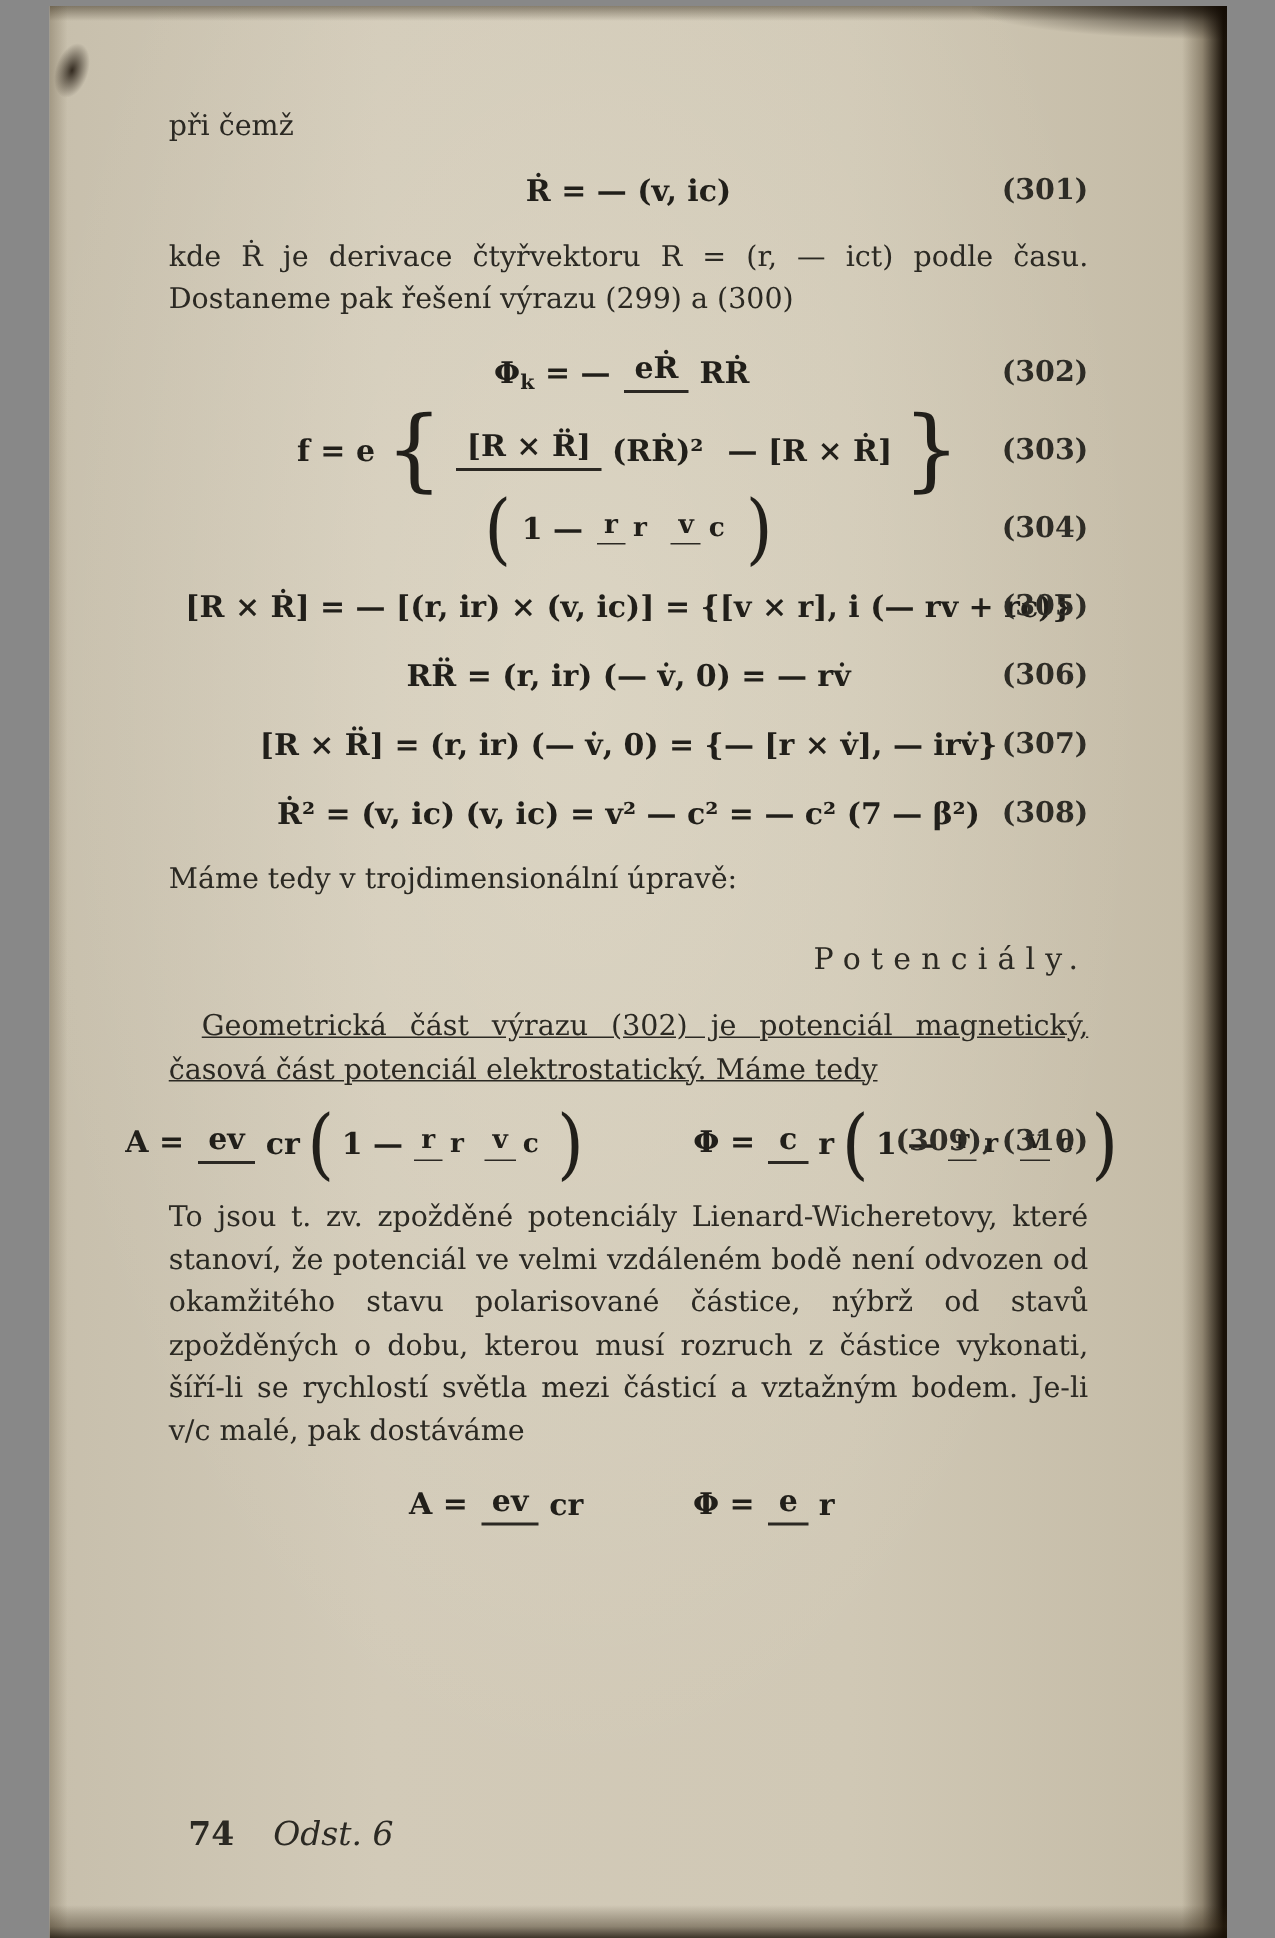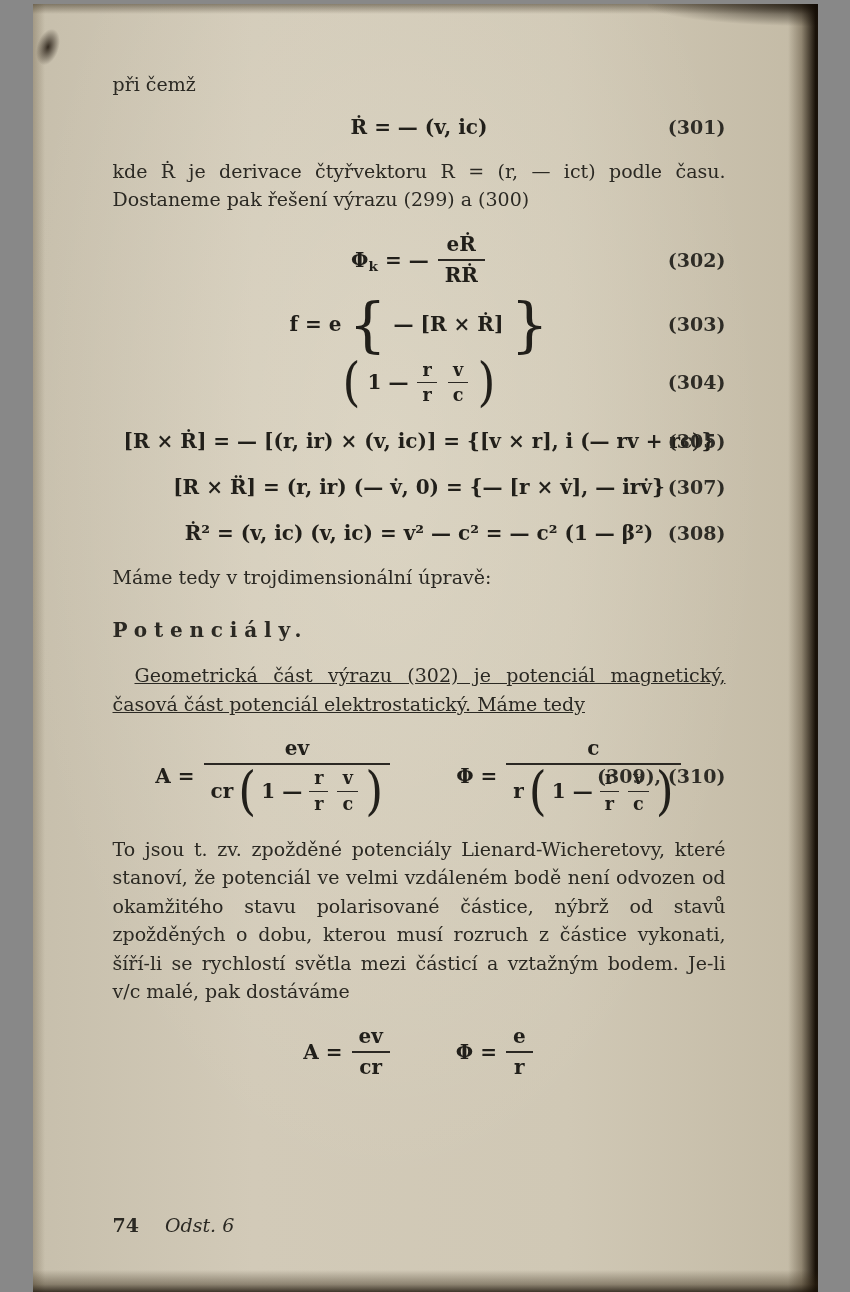--- a/index.html
+++ b/index.html
@@ -38,38 +38,38 @@
         margin:12px 0 14px; min-height:32px; }
   .eq-roomy { margin:18px 0 20px; }
   .eq-tag { position:absolute; right:0; top:50%; transform:translateY(-50%);
             font-weight:700; color:#2e2c26; white-space:nowrap; }
 
   .math { display:inline-flex; align-items:center; gap:7px; font-weight:700; color:#211f1a;
           font-size:20px; white-space:nowrap; }
   .nog  { display:inline-flex; align-items:baseline; gap:0; }
   .sub  { font-size:0.68em; vertical-align:sub; position:relative; top:0.35em; }
 
-  .frac { display:inline-flex; flex-direction:column; align-items:stretch; vertical-align:middle; margin:0 2px; }
+  .frac { display:inline-flex; align-items:stretch; vertical-align:middle; margin:0 2px; }
   .frac .fn { display:flex; align-items:center; justify-content:center; gap:5px;
               padding:1px 7px 3px; border-bottom:2px solid #2b2823; line-height:1.15; }
   .frac .fd { display:flex; align-items:center; justify-content:center; gap:5px;
               padding:3px 7px 1px; line-height:1.15; }
   .frac.sm { font-size:0.88em; }
   .frac.sm .fn { border-bottom-width:1.5px; padding:0 5px 2px; }
   .frac.sm .fd { padding:2px 5px 0; }
 
   .bigp   { font-size:46px; line-height:0; font-weight:400; transform:scaleY(1.12); }
   .bigbrace { font-size:60px; line-height:0; font-weight:400; }
 
-  .section-heading { text-align:left; letter-spacing:0.34em; font-size:20px;
-                     margin:24px 0 16px; font-weight:700; }
+  .section-heading { text-align:right; letter-spacing:0.34em; font-size:20px;
+                     margin:24px 0 16px; font-weight:400; }
 
   .dual { display:inline-flex; align-items:center; gap:64px; }
 
-  .footer { position:absolute; left:80px; bottom:60px; font-size:19px; }
+  .footer { position:absolute; left:93px; bottom:60px; font-size:22px; }
   .footer .pgnum { font-weight:700; margin-right:26px; }
   .footer .sect  { font-style:italic; }
 </style>
 </head>
 <body>
 
 <div class="page">
 
   <div class="shadow-top"></div>
   <div class="shadow-left"></div>
@@ -101,20 +101,24 @@
           <span class="fd">RṘ</span>
         </span>
       </span>
       <span class="eq-tag">(302)</span>
     </div>
 
     <div class="eq eq-roomy">
       <span class="math">
         <span>f = e</span>
         <span class="bigbrace">{</span>
+        <span class="frac">
+          <span class="fn">[R × R̈]</span>
+          <span class="fd">(RṘ)²</span>
+        </span>
         <span>— [R × Ṙ]</span>
         <span class="bigbrace">}</span>
       </span>
       <span class="eq-tag">(303)</span>
     </div>
 
 
     <div class="eq eq-roomy">
       <span class="math">
         <span class="bigp">(</span>
@@ -130,28 +134,32 @@
         <span class="bigp">)</span>
       </span>
       <span class="eq-tag">(304)</span>
     </div>
 
     <div class="eq">
       <span class="math">[R × Ṙ] = — [(r, ir) × (v, ic)] = {[v × r], i (— rv + rc)}</span>
       <span class="eq-tag">(305)</span>
     </div>
 
+    <div class="eq">
+      <span class="math">RR̈ = (r, ir) (— v̇, 0) = — rv̇</span>
+      <span class="eq-tag">(306)</span>
+    </div>
 
     <div class="eq">
       <span class="math">[R × R̈] = (r, ir) (— v̇, 0) = {— [r × v̇], — irv̇}</span>
       <span class="eq-tag">(307)</span>
     </div>
 
     <div class="eq">
-      <span class="math">Ṙ² = (v, ic) (v, ic) = v² — c² = — c² (1 — β²)</span>
+      <span class="math">Ṙ² = (v, ic) (v, ic) = v² — c² = — c² (7 — β²)</span>
       <span class="eq-tag">(308)</span>
     </div>
 
     <p class="body-text">Máme tedy v trojdimensionální úpravě:</p>
 
     <div class="section-heading">Potenciály.</div>
 
     <p class="body-text indent">Geometrická část výrazu (302) je potenciál magnetický, časová část potenciál elektrostatický. Máme tedy</p>
 
     <div class="eq eq-roomy">

